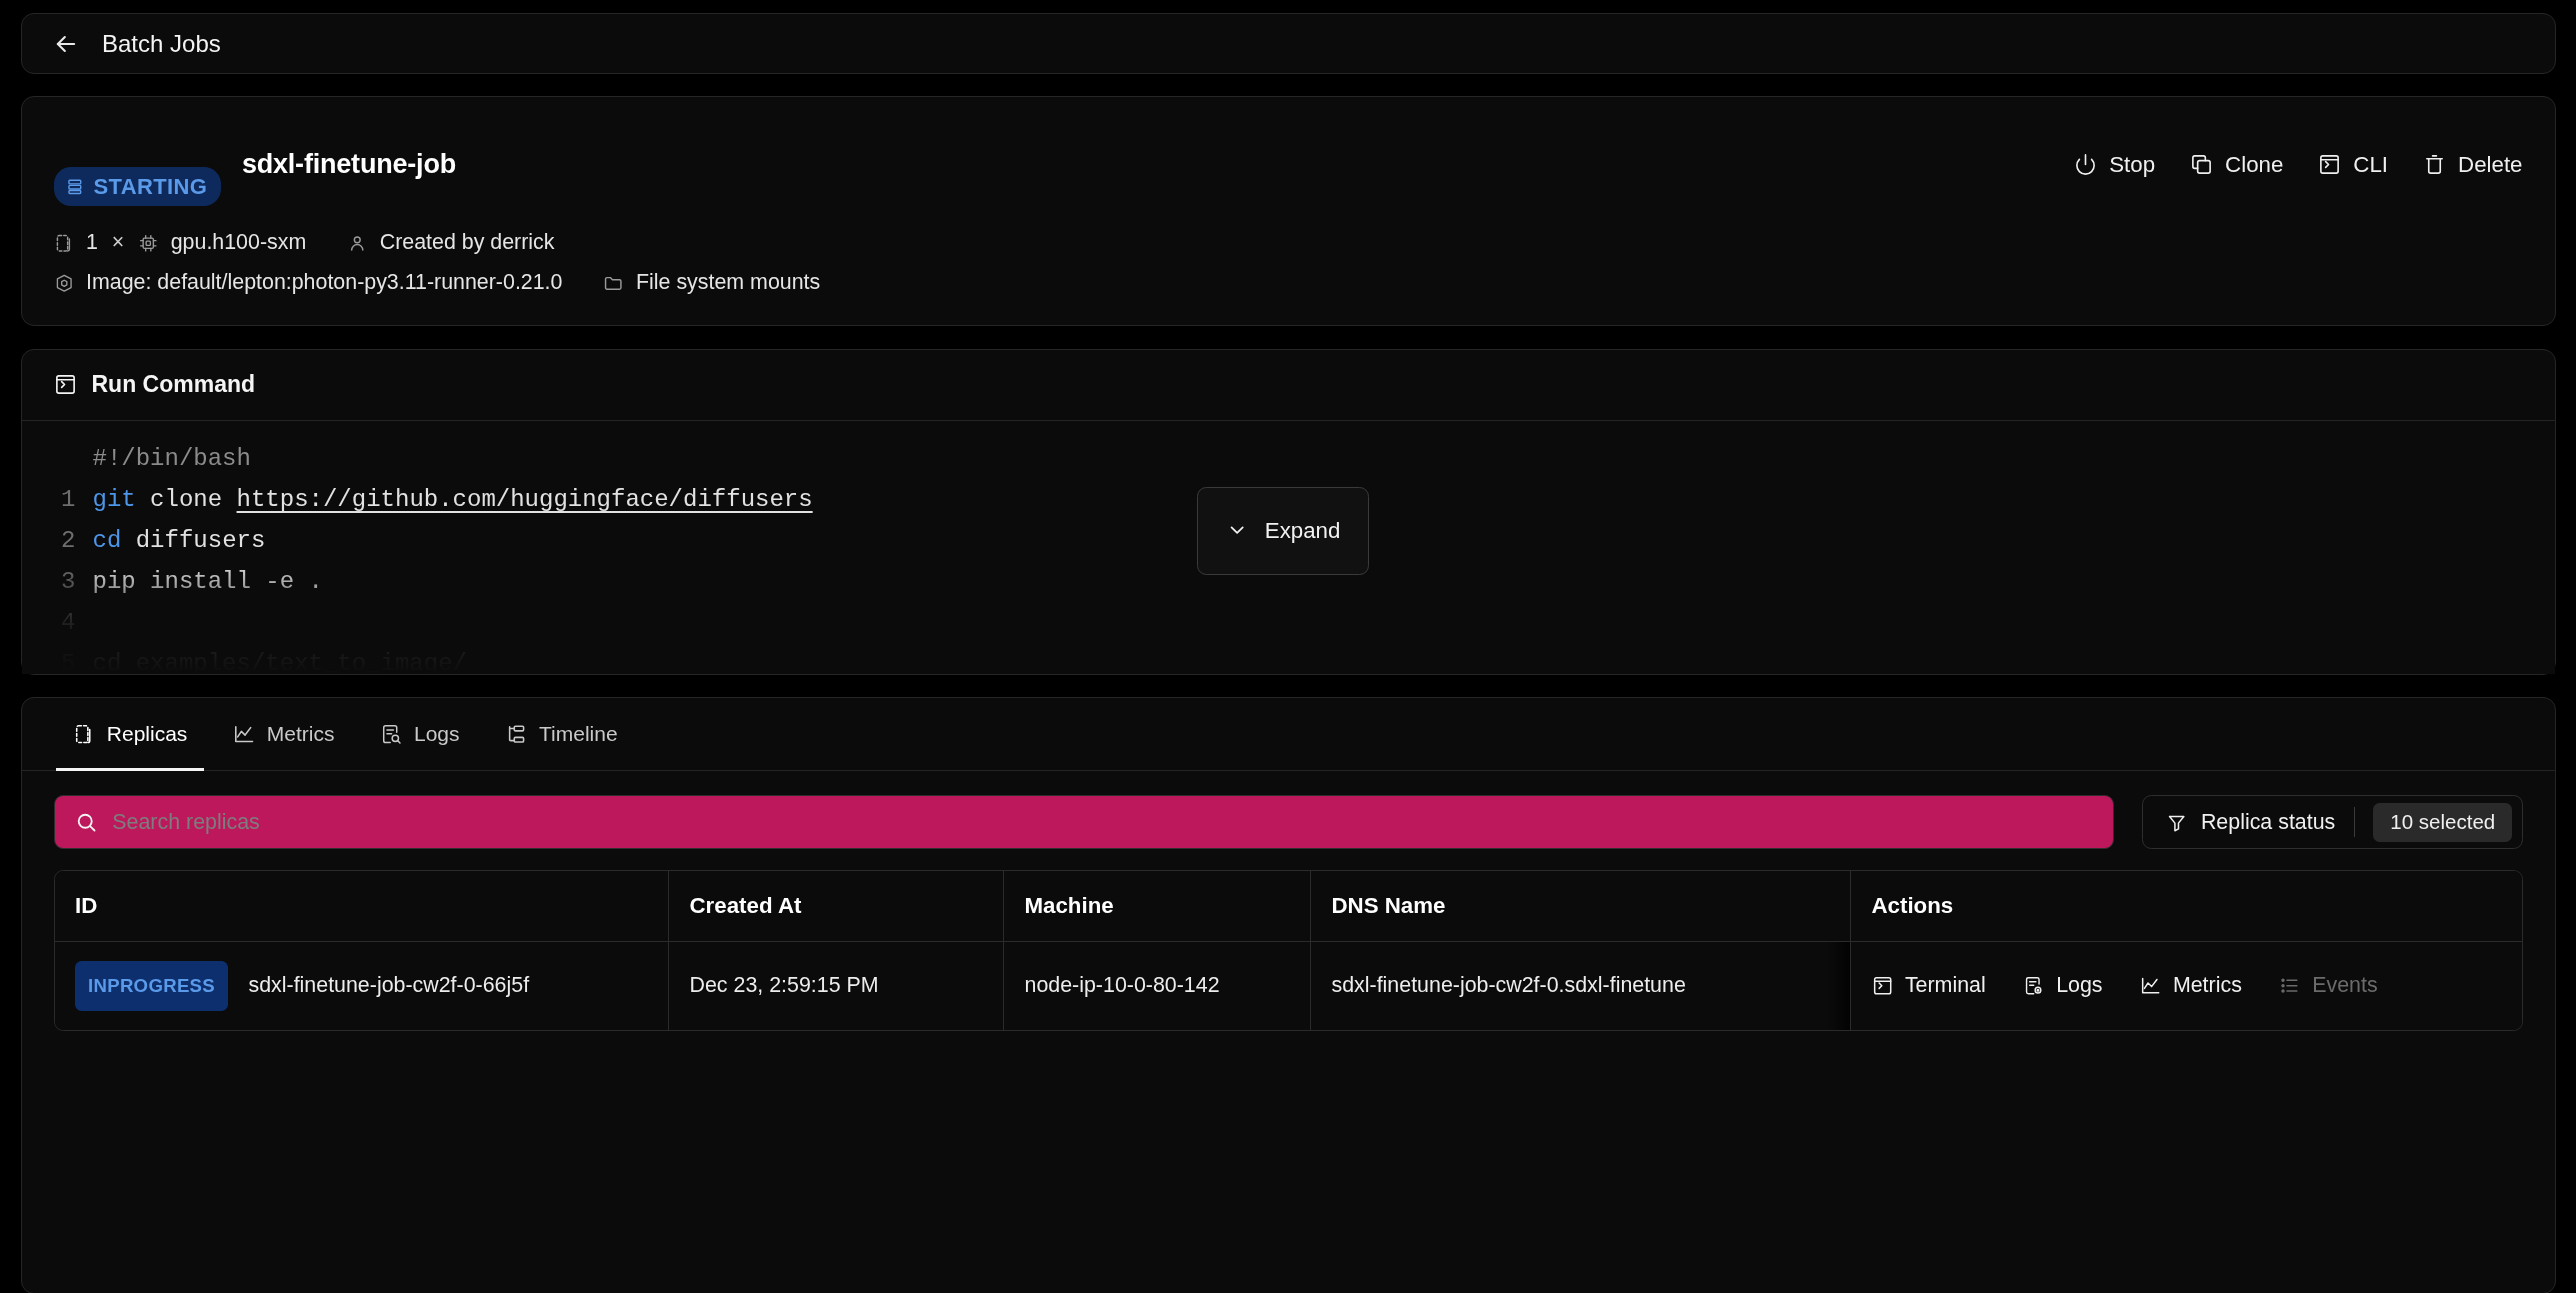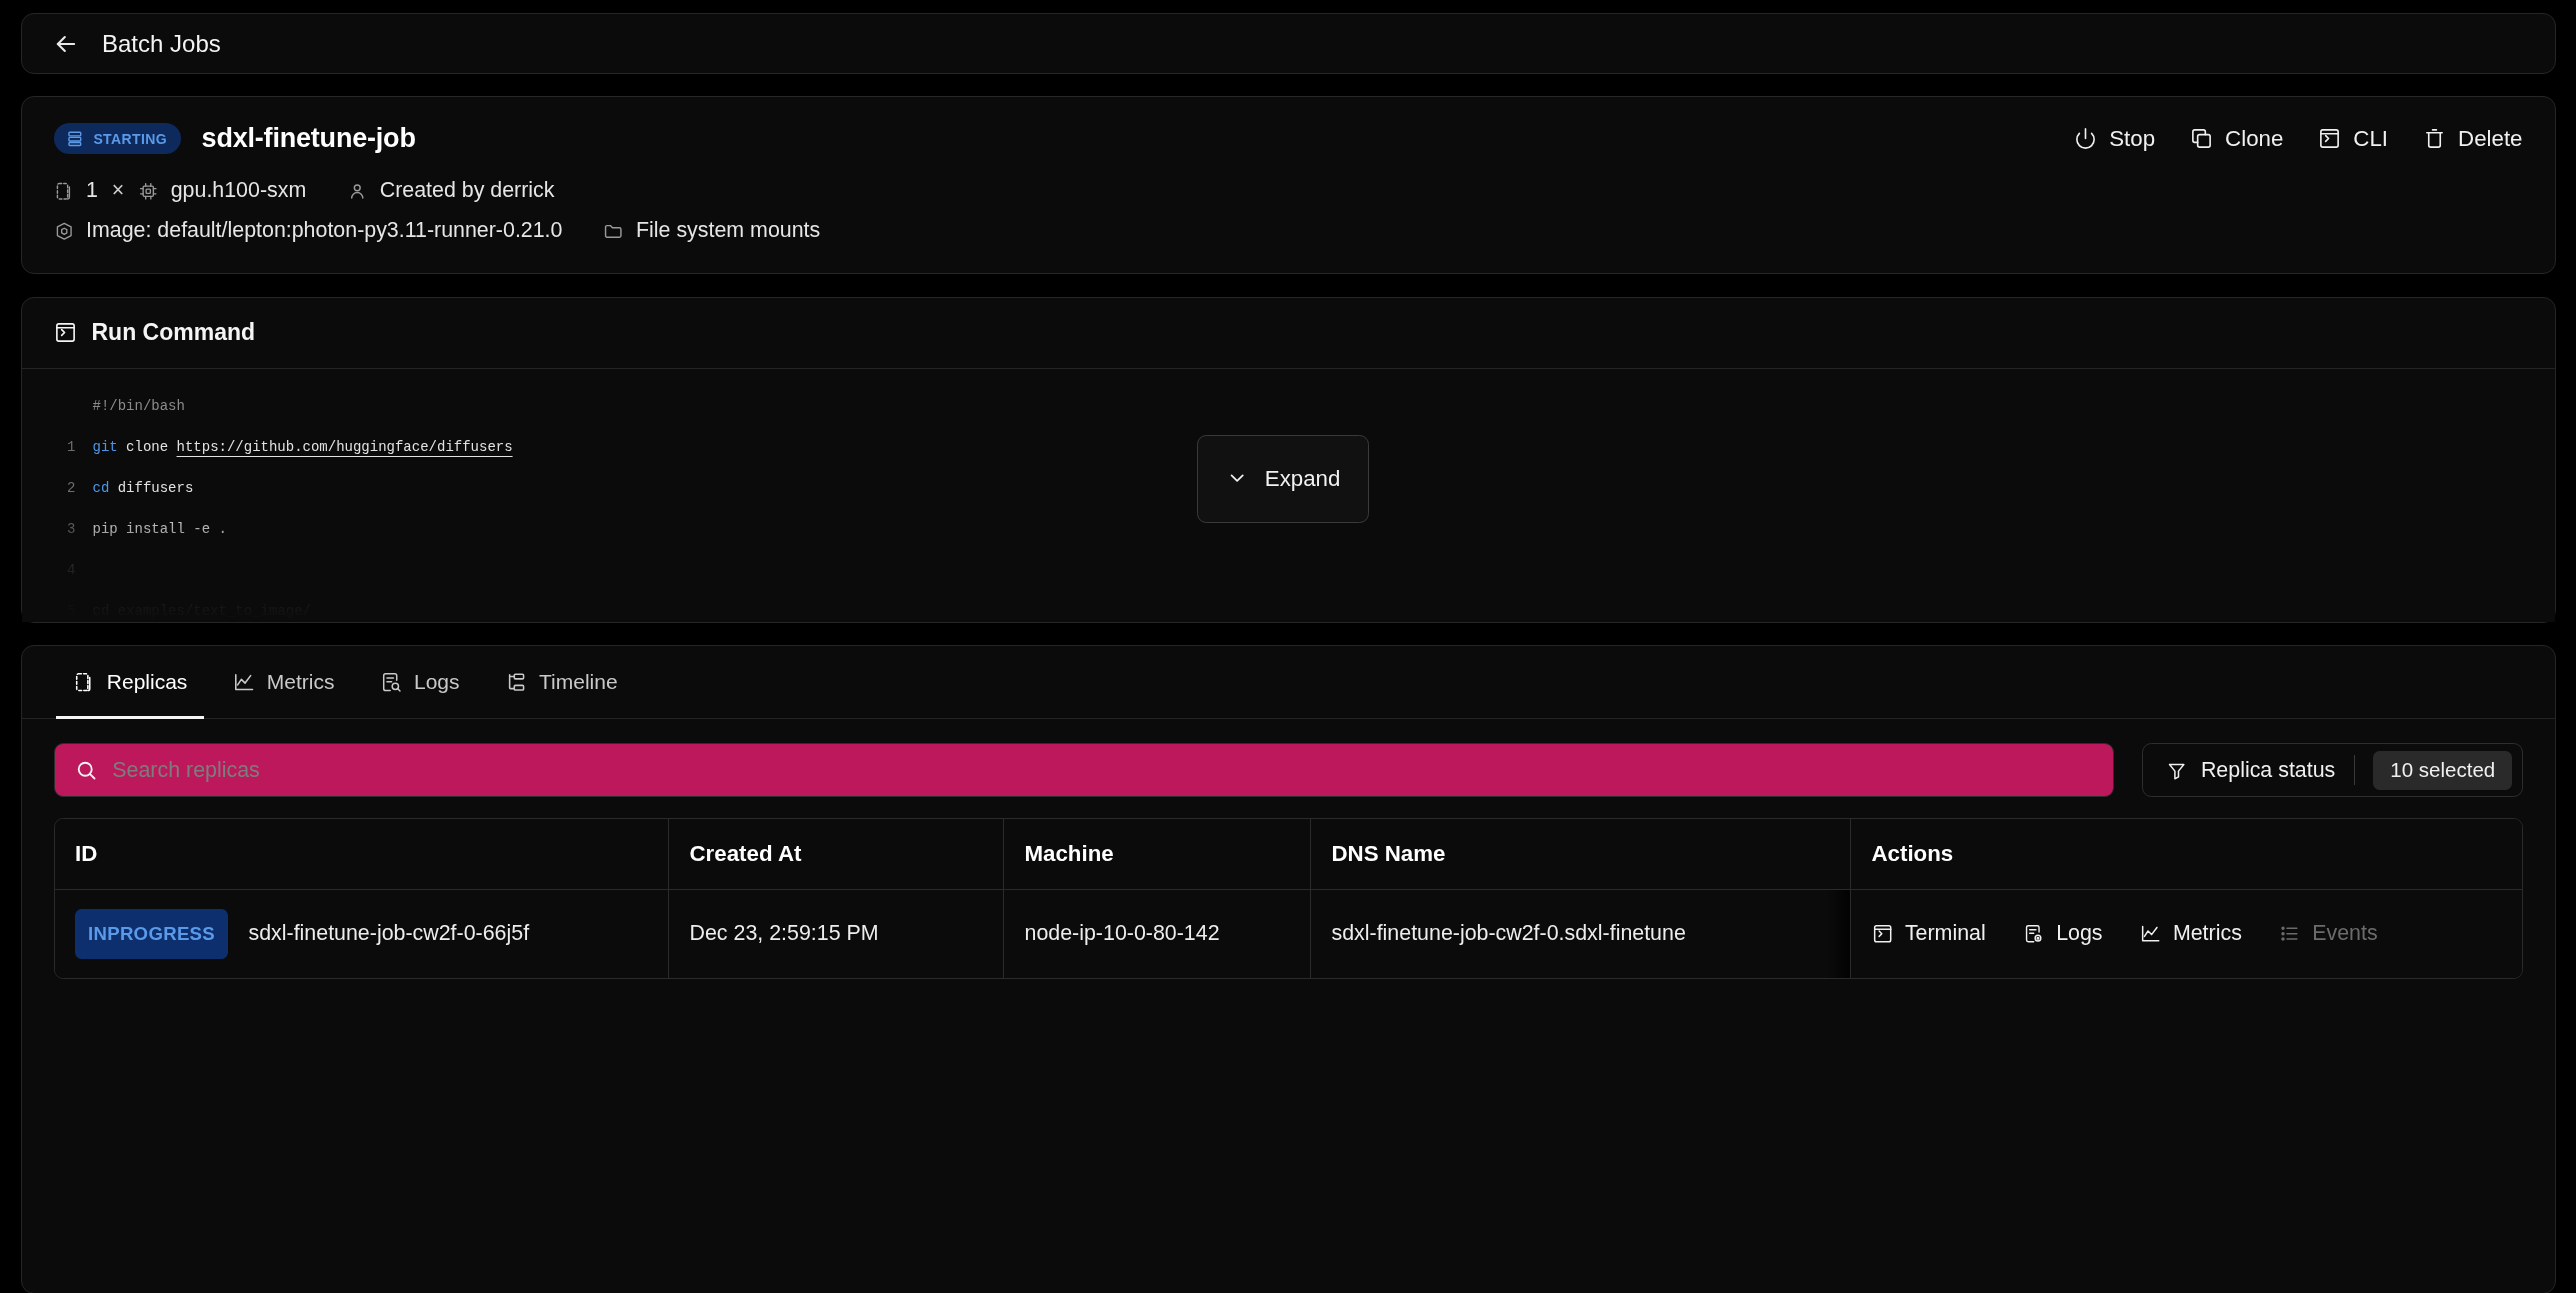--- a/index.html
+++ b/index.html
@@ -62,23 +62,24 @@
     gap: 20.5px;
   }
   .status-badge {
     display: inline-flex;
     align-items: center;
     gap: 10.2px;
     background: #0e2a5c;
     color: #5b9ae8;
     border-radius: 17px;
     padding: 6.5px 14px 6.5px 12px;
-    font-size: 14px;
+    font-size: 22px;
     font-weight: 700;
     letter-spacing: 0.4px;
+    margin-top: 44px;
   }
   .job-name {
     font-size: 27px;
     font-weight: 700;
     color: #ffffff;
     letter-spacing: -0.2px;
   }
   .job-actions {
     display: flex;
     align-items: center;
@@ -132,21 +133,21 @@
   .code-area {
     position: relative;
     height: 253px;
     overflow: hidden;
     padding: 17px 0 0 0;
   }
   .code-line {
     display: flex;
     align-items: flex-end;
     font-family: "Liberation Mono", monospace;
-    font-size: 14px;
+    font-size: 24px;
     line-height: 41px;
     height: 41px;
     white-space: pre;
   }
   .ln {
     width: 71px;
     min-width: 71px;
     text-align: right;
     padding-right: 17px;
     color: #6e6e6e;

